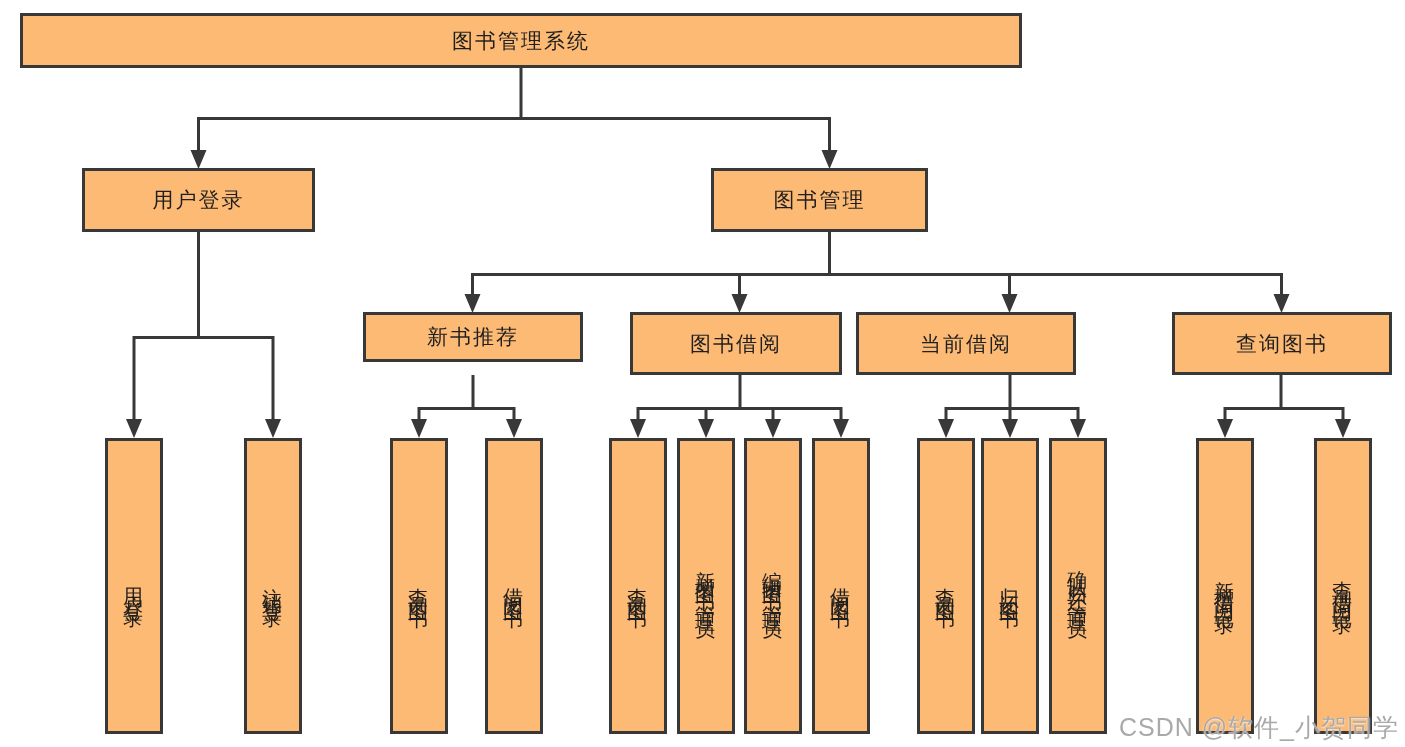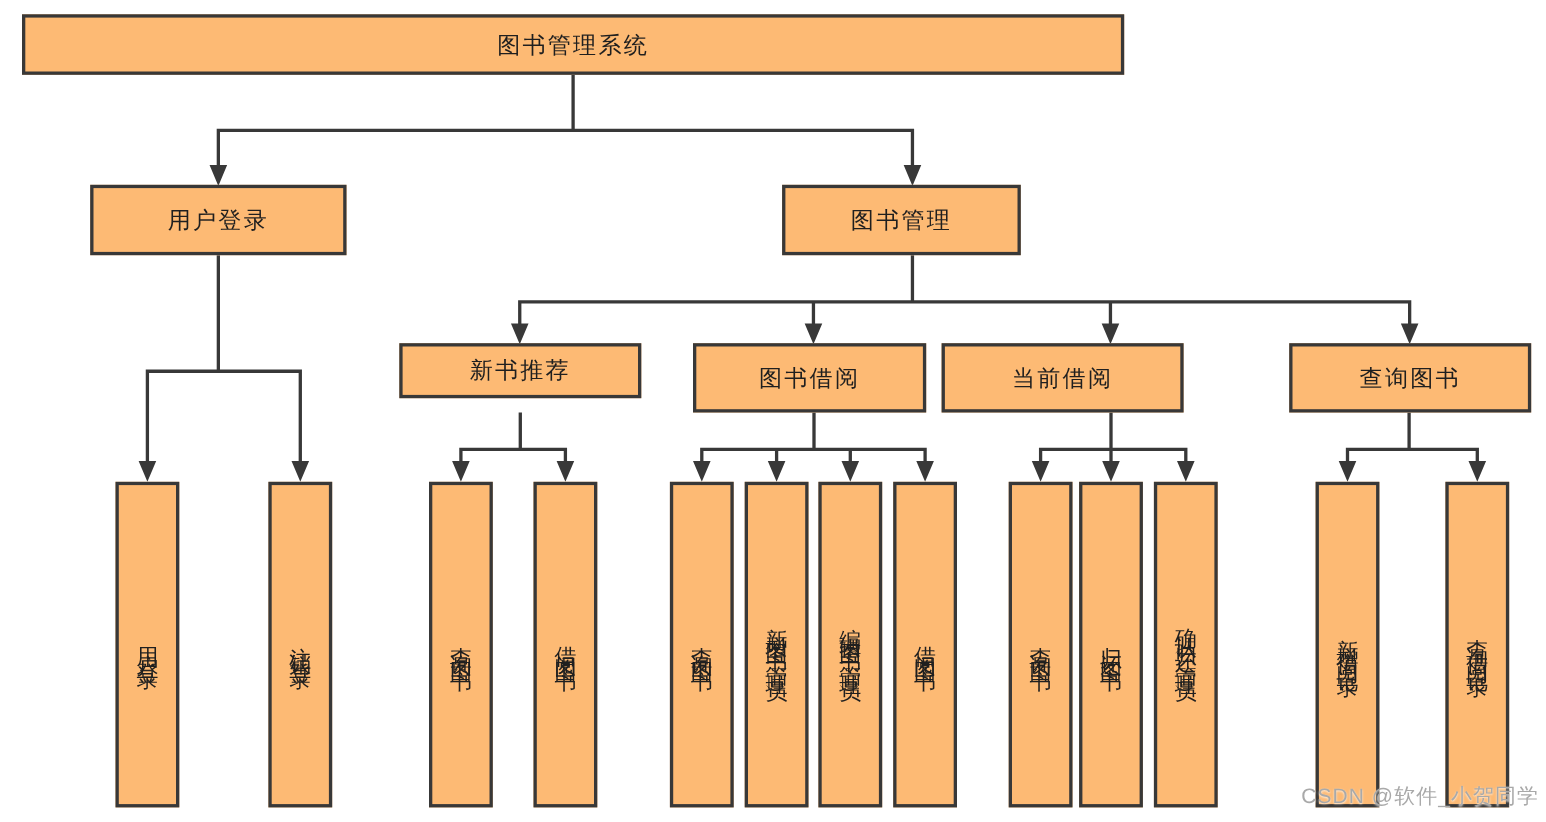--- a/index.html
+++ b/index.html
@@ -12,21 +12,21 @@
     border:3px solid #383838;display:flex;align-items:center;justify-content:center;
     font-size:21px;color:#1f1f1f;letter-spacing:2px;z-index:1;white-space:nowrap;
   }
   .leaf{
     writing-mode:vertical-rl;text-orientation:mixed;
     font-size:20px;letter-spacing:7px;white-space:normal;
   }
   .connectors{position:absolute;left:0;top:0;z-index:0}
   .watermark{
     position:absolute;right:6px;top:711px;z-index:2;
-    font-size:19px;color:#a9a9a9;letter-spacing:1px;
+    font-size:25px;color:#a9a9a9;letter-spacing:1px;
     text-shadow:0 1px 2px rgba(255,255,255,.9);
   }
 </style>
 </head>
 <body>
 
 <svg class="connectors" width="1405" height="747" viewBox="0 0 1405 747">
   <path fill="none" stroke="#383838" stroke-width="3" d="M521 68 V118.5
            M198.5 152 V118.5 H829.5 V152
            M198.5 232 V337.5

